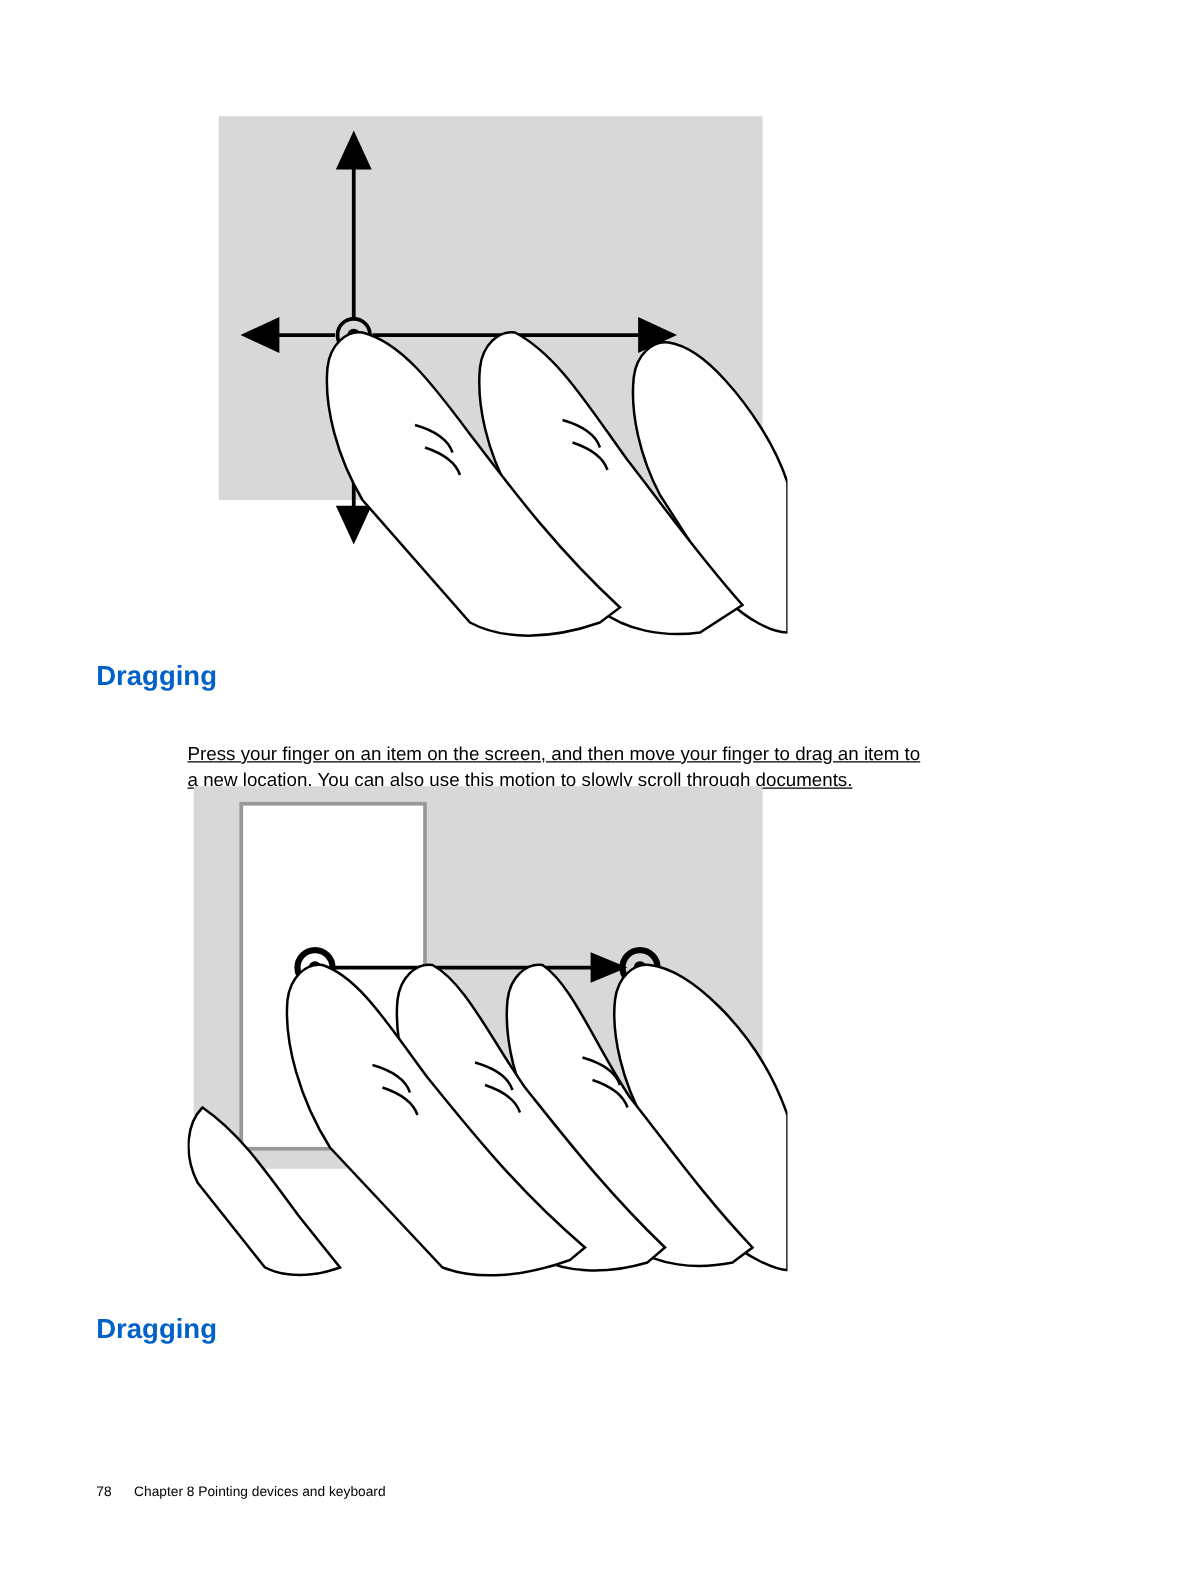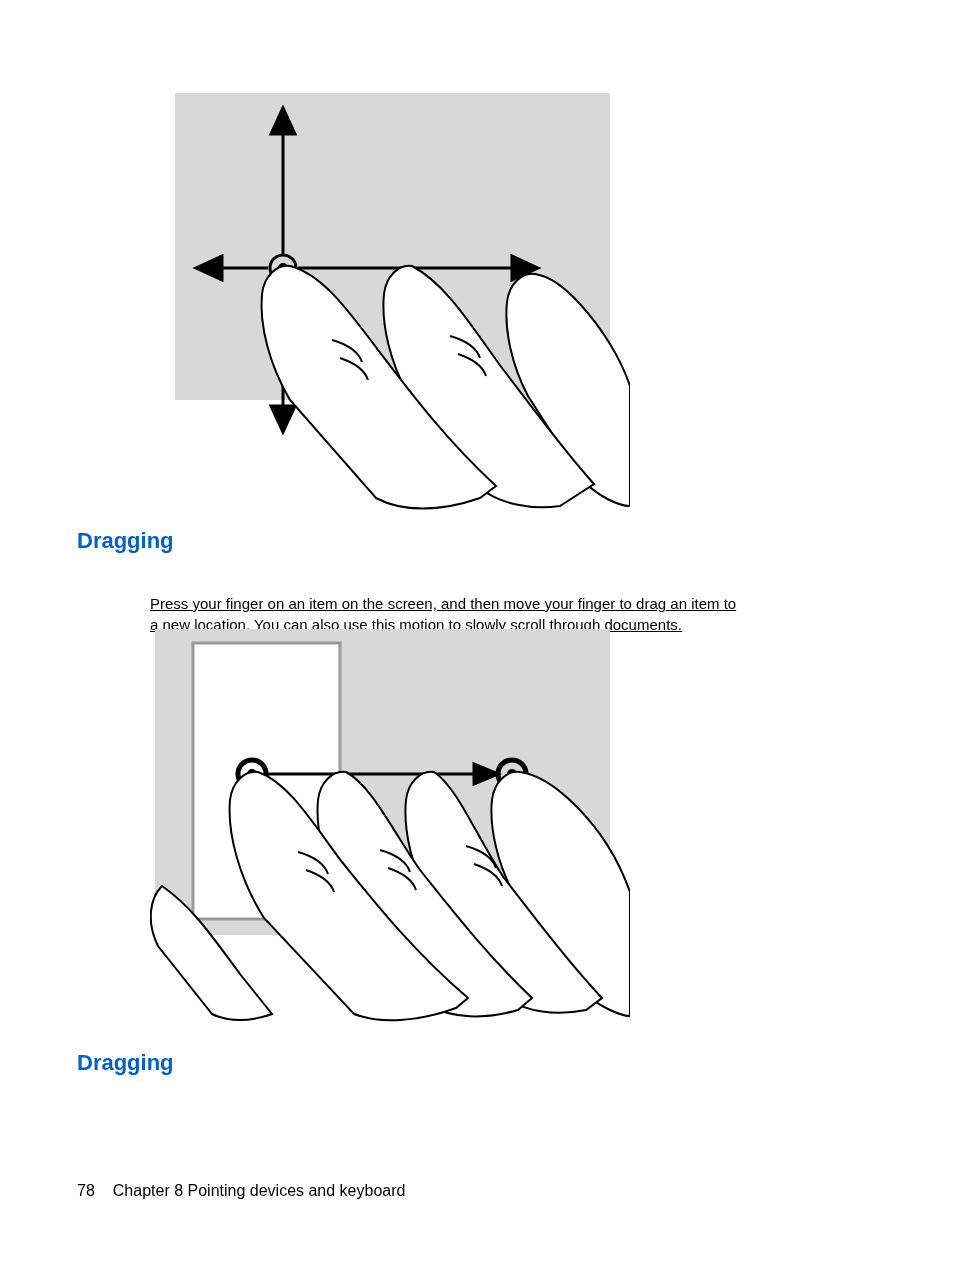--- a/index.html
+++ b/index.html
@@ -30,21 +30,21 @@
     position: absolute;
     left: 150px;
     right: 70px;
     font-size: 15px;
     line-height: 1.4;
   }
   .footer {
     position: absolute;
     left: 77px;
     bottom: 70px;
-    font-size: 16px;
+    font-size: 11px;
   }
   .footer .page-no {
     display: inline-block;
     margin-right: 18px;
   }
   svg { display: block; }
 </style>
 </head>
 <body>
 

